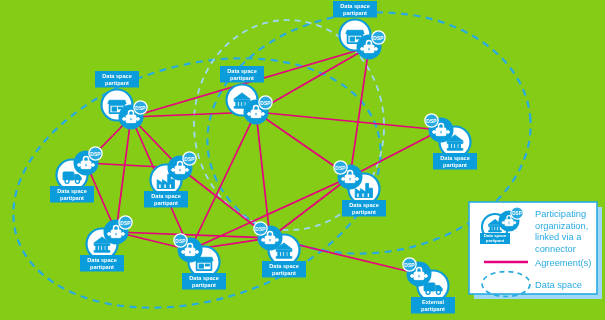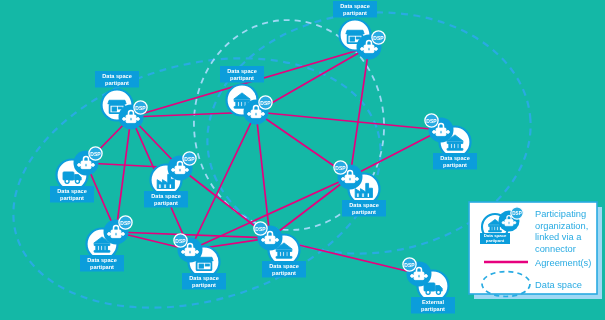--- a/index.html
+++ b/index.html
@@ -1,17 +1,17 @@
 <!DOCTYPE html>
 <html><head>
 <meta charset="utf-8">
 <style>
   html,body{margin:0;padding:0;background:#ffffff;}
   body{width:605px;height:320px;overflow:hidden;font-family:"Liberation Sans",sans-serif;}
-  #stage{position:relative;width:605px;height:320px;background:#14b8a6;}
+  #stage{position:relative;width:605px;height:320px;background:#84cc16;}
   svg.layer{position:absolute;left:0;top:0;width:605px;height:320px;}
   .lbl{font-family:"Liberation Sans",sans-serif;font-weight:bold;fill:#ffffff;}
   .legtxt{font-family:"Liberation Sans",sans-serif;fill:#29abe2;}
 </style>
 </head>
 <body>
 
 <div id="stage">
   <svg class="layer" viewBox="0 0 605 320">
     <defs>

